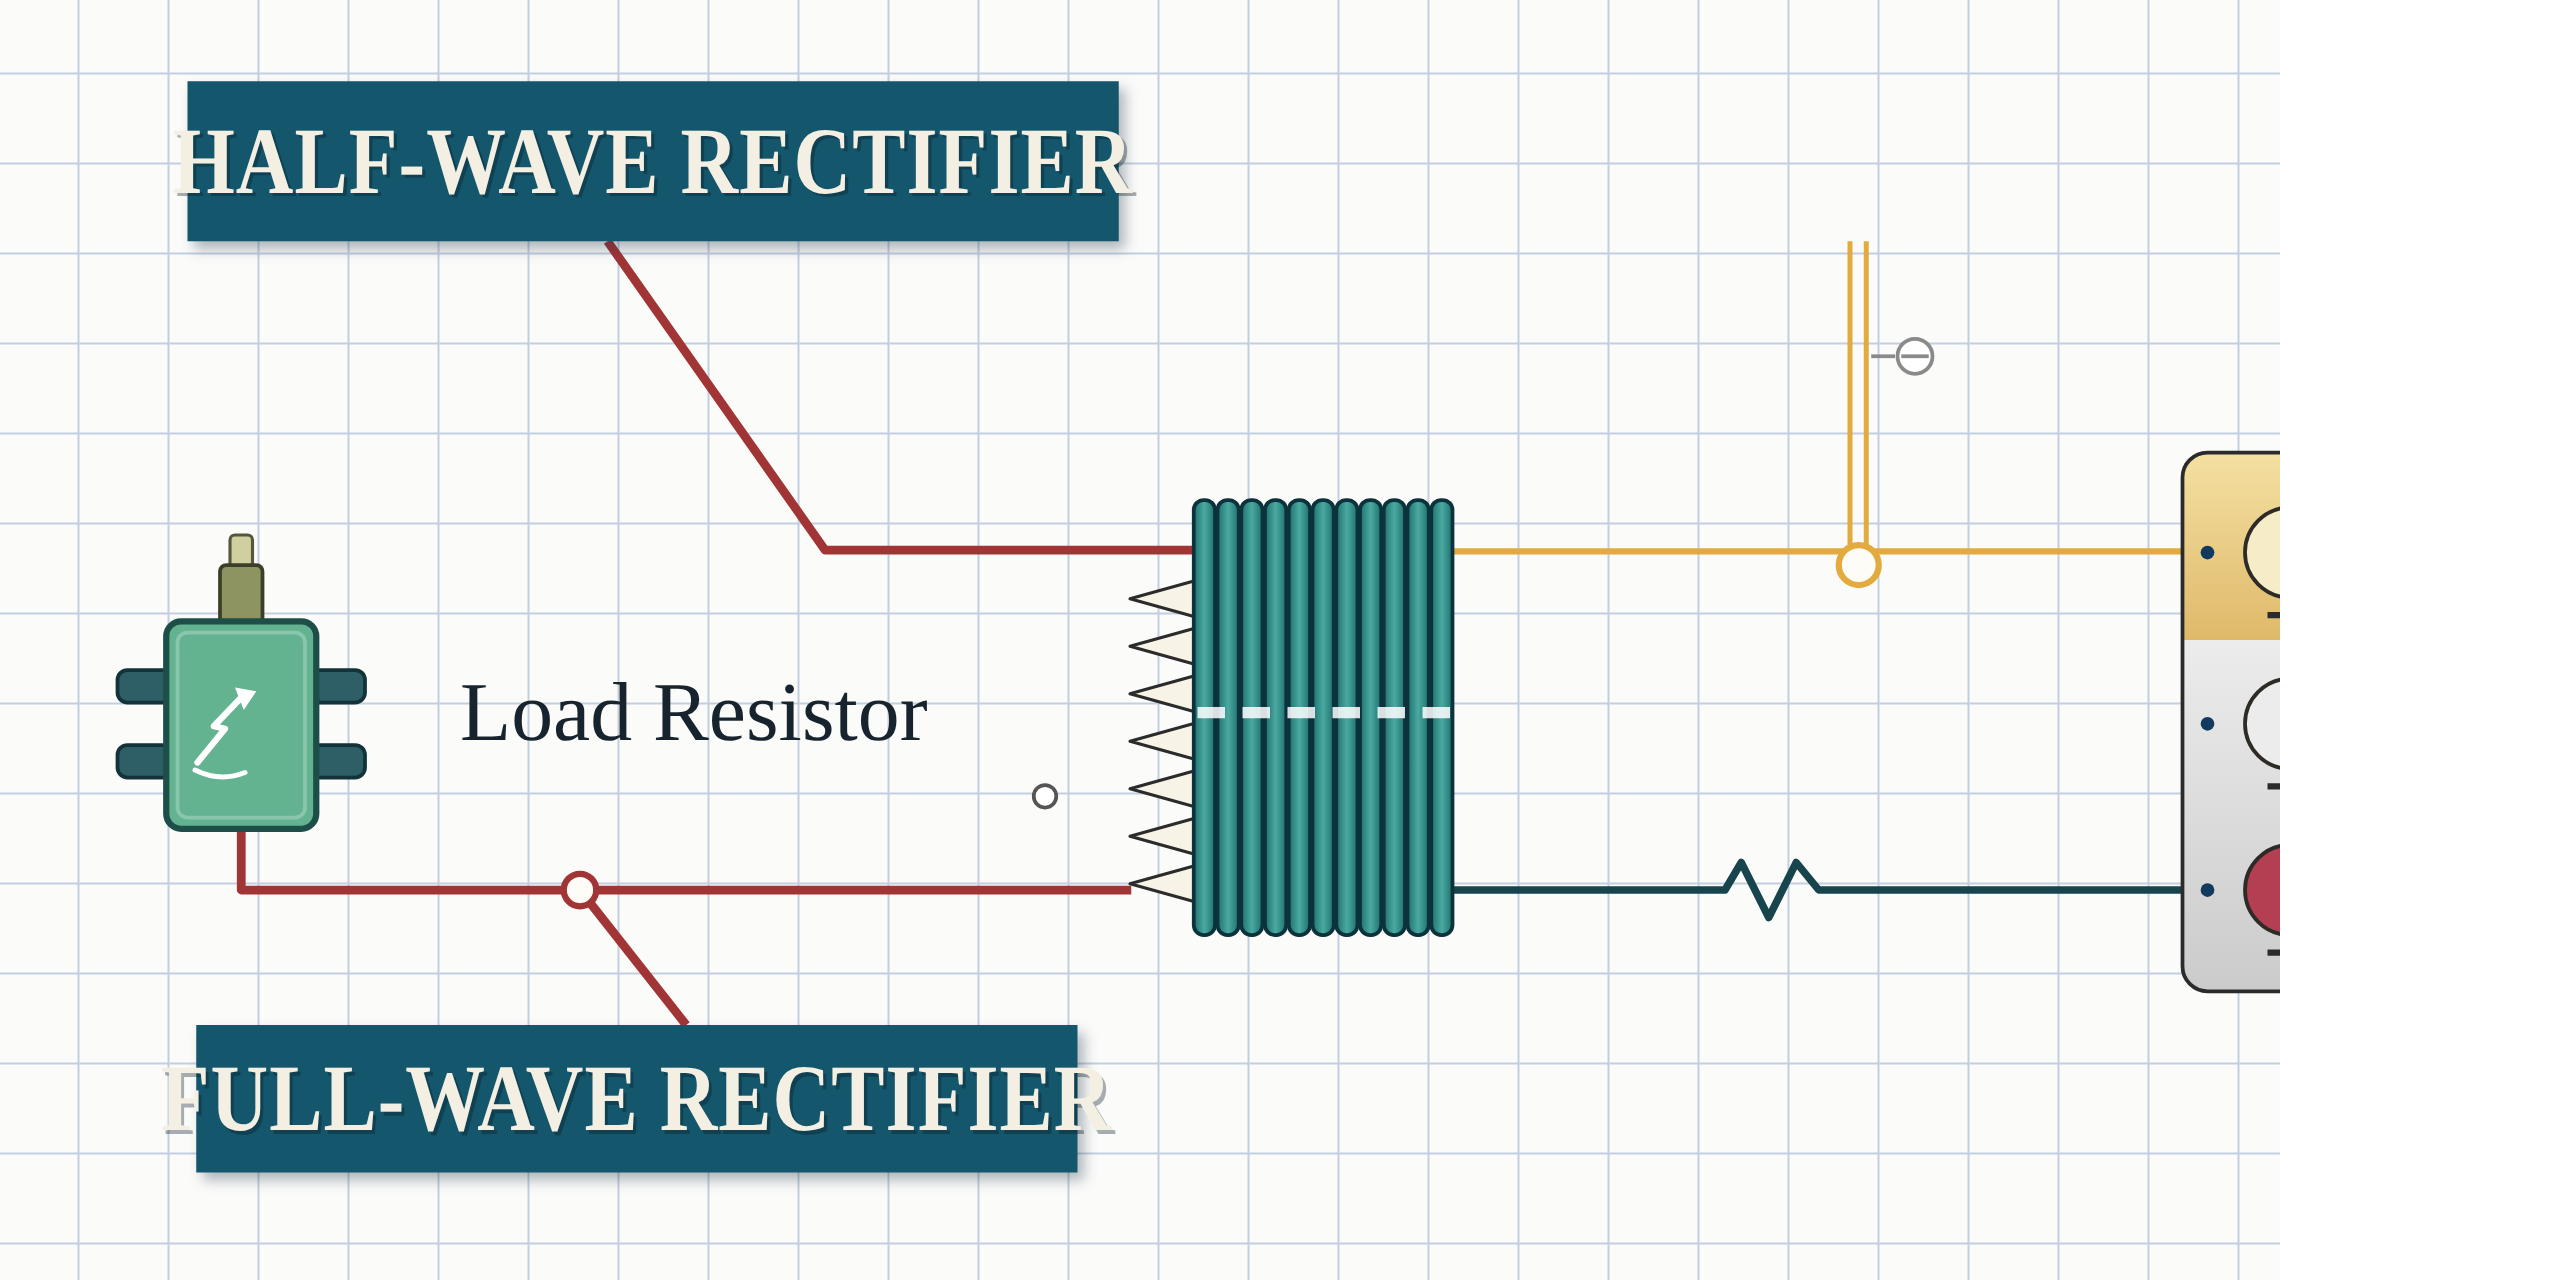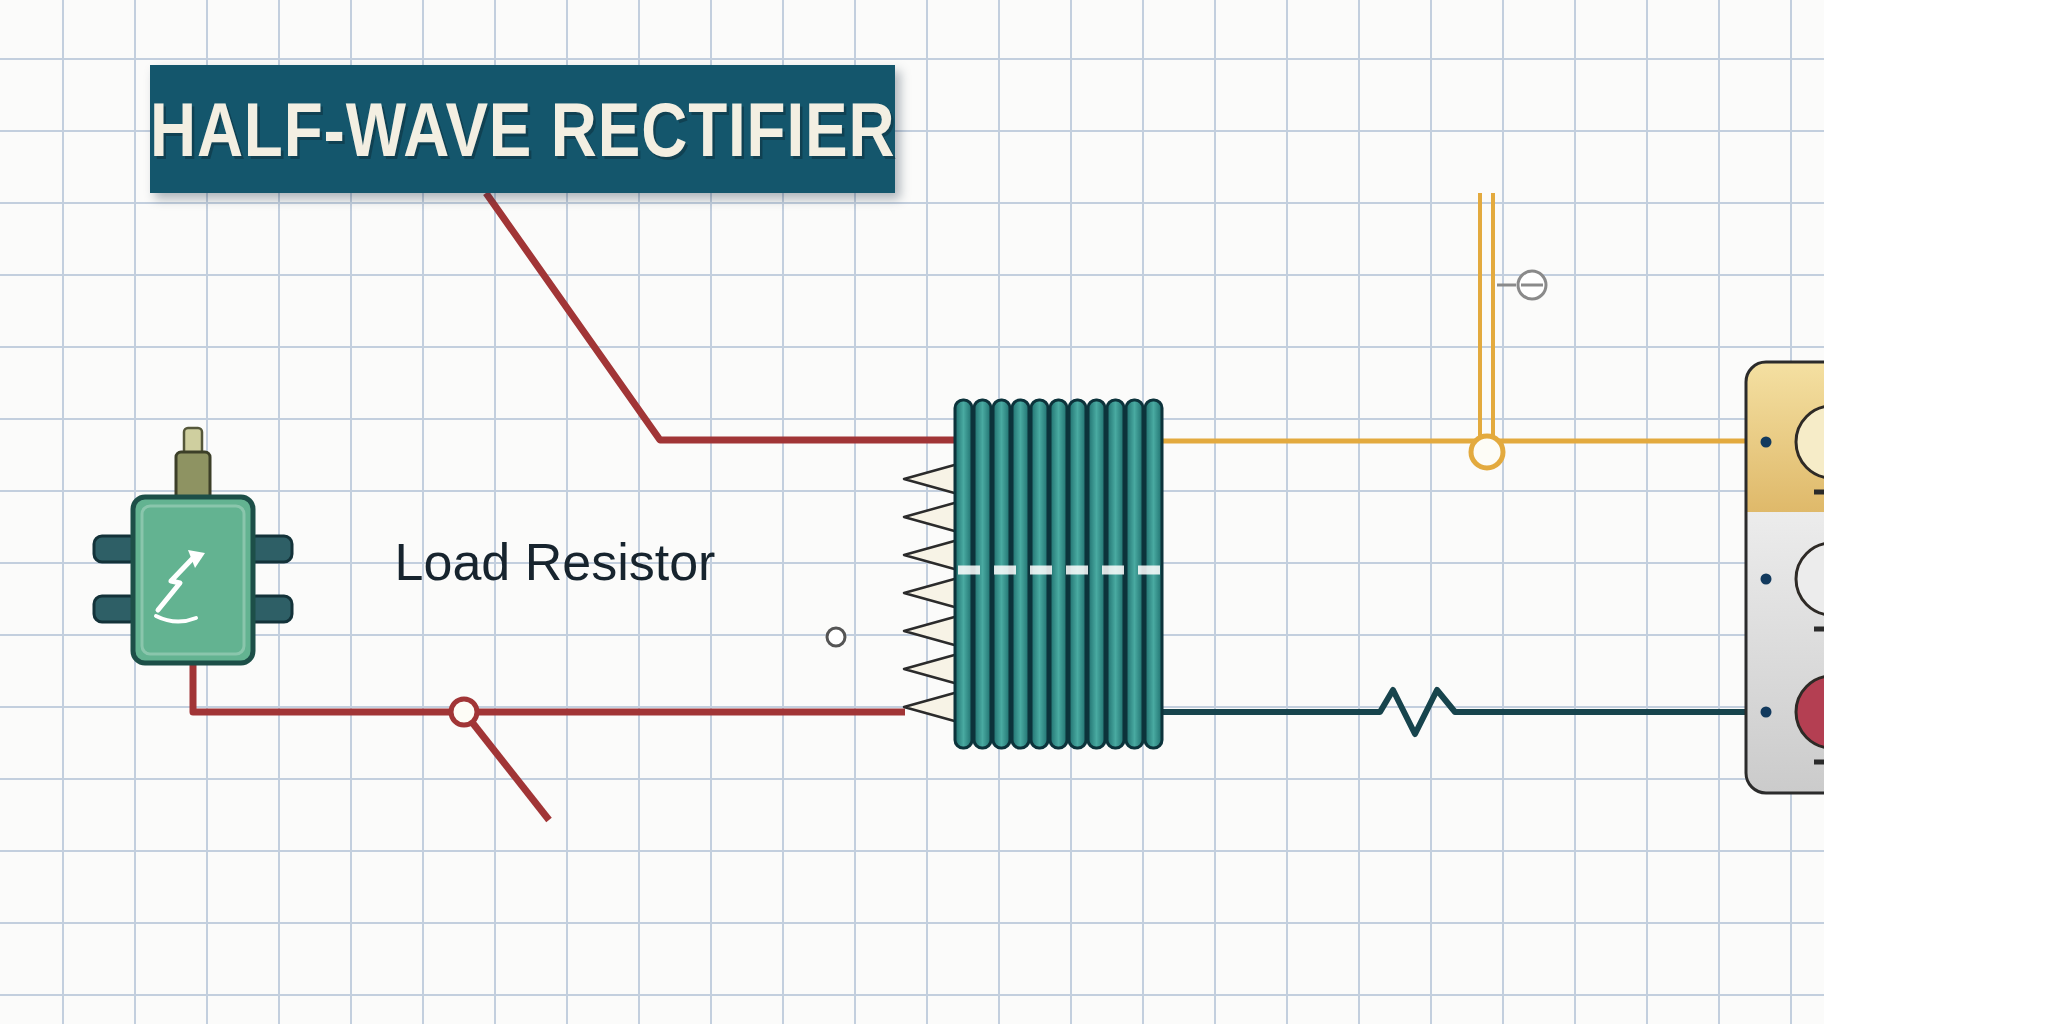--- a/index.html
+++ b/index.html
@@ -6,21 +6,21 @@
   #canvas{
     position:relative;
     width:1824px;height:1024px;
     overflow:hidden;
     background-color:var(--paper,#fbfbfa);
     background-image:
       linear-gradient(to right, var(--grid-line,#bcc9da) 2px, transparent 2px),
       linear-gradient(to bottom, var(--grid-line,#bcc9da) 2px, transparent 2px);
     background-size:72px 72px;
     background-position:-10px -14px;
-    font-family:Liberation Sans, sans-serif;
+    font-family:Liberation Serif, serif;
   }
   svg.layer{position:absolute;left:0;top:0;width:2048px;height:1024px;}
   .label-box{
     position:absolute;
     display:flex;align-items:center;justify-content:center;
     background:var(--label-bg,#14566c);
     color:var(--label-text,#f3efe2);
     box-shadow:5px 6px 10px rgba(30,50,70,.35);
   }
   .label-box .txt{
@@ -30,21 +30,21 @@
     white-space:nowrap;
     transform:scaleX(.84);
     text-shadow:3px 3px 0 rgba(10,25,35,.35);
   }
   #box-half{left:150px;top:65px;width:745px;height:128px;}
   #box-ac{left:1267px;top:69px;width:479px;height:124px;}
   #box-full{left:157px;top:820px;width:705px;height:118px;}
   .plain-label{
     position:absolute;
     transform:translateX(-50%);
-    font-size:52px;
+    font-size:67px;
     color:var(--text-dark,#17242e);
     white-space:nowrap;
   }
   #lbl-load{left:555px;top:532px;}
   #lbl-filter{left:1476px;top:534px;}
 </style>
 </head>
 <body>
 
 <div id="canvas">
@@ -175,16 +175,19 @@
         <polygon points="1892,704 1892,720 1906,712" fill="#222222"></polygon>
       </g>
     </g>
   </svg>
 
   <div id="box-half" class="label-box">
     <span class="txt">HALF-WAVE RECTIFIER</span>
   </div>
 
 
+  <div id="box-full" class="label-box">
+    <span class="txt">FULL-WAVE RECTIFIER</span>
+  </div>
 
   <div id="lbl-load" class="plain-label">Load Resistor</div>
 
 </div>
 
 </body></html>

